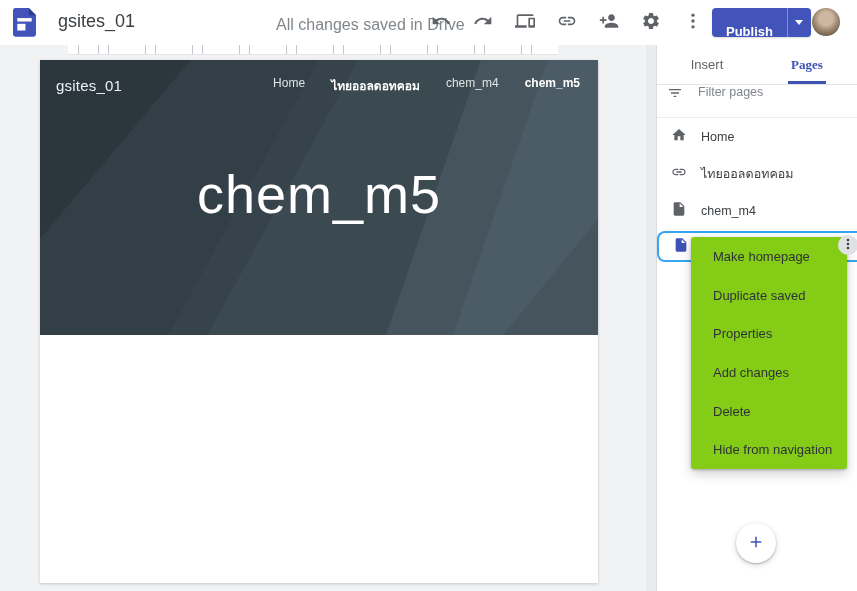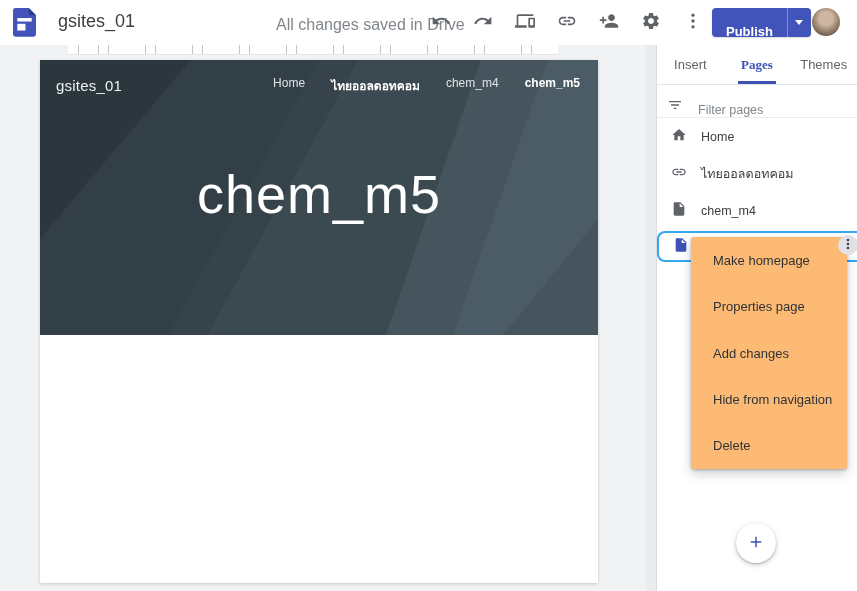--- a/index.html
+++ b/index.html
@@ -45,34 +45,34 @@
   .site-nav .bold { font-weight:700; color:#fff; }
   .banner-title { position:absolute; left:0; top:103px; width:100%; text-align:center; color:#fff;
     font-size:54px; font-weight:200; letter-spacing:1px; }
   .page-body { width:558px; height:248px; background:#fff; }
   
   .sidebar { position:absolute; left:656px; top:45px; width:201px; height:546px; background:#fff; border-left:1px solid #dadce0; }
   .tabs { display:flex; height:40px; border-bottom:1px solid #e2e5e8; }
   .tab { flex:1; display:flex; align-items:center; justify-content:center; font-size:13px; color:#5f6368; cursor:pointer; position:relative; }
   .tab.active { color:#3e51b5; font-weight:700;font-family:Liberation Serif, serif; }
   .tab.active::after { content:""; position:absolute; bottom:0; left:50%; transform:translateX(-50%); width:38px; height:3px; background:#3e51b5; }
-  .filter-row { display:flex; align-items:flex-end; height:33px; padding-left:10px; border-bottom:1px solid #ebedef; cursor:text; }
+  .filter-row { display:flex; align-items:flex-start; height:33px; padding-left:10px; border-bottom:1px solid #ebedef; cursor:text; }
   .filter-row svg { width:16px; height:16px; fill:#5f6368; }
   .filter-label { margin-left:15px; font-size:12.5px; color:#80868b; }
   .page-row { display:flex; align-items:center; height:37px; padding-left:14px; cursor:pointer; }
   .page-row svg { width:16px; height:16px; fill:#5f6368; flex:0 0 auto; }
   .page-label { margin-left:14px; font-size:12.5px; color:#3c4043; }
   .sel-row { position:absolute; left:0; top:186px; width:201px; height:31px; background:#fff;
     border:2px solid #35a7f0; border-right:none; border-radius:8px 0 0 8px;
     display:flex; align-items:center; padding-left:14px; cursor:pointer; z-index:5; }
   .sel-row svg { width:16px; height:16px; fill:#3e51b5; }
   .row-more { position:absolute; left:181px; top:190px; width:20px; height:20px; border-radius:50%;
     background:#dfe1e5; border:none; display:flex; align-items:center; justify-content:center; cursor:pointer; z-index:30; }
   .row-more svg { width:14px; height:14px; fill:#3c4043; }
-  .ctx-menu { position:absolute; left:34px; top:192px; width:156px; height:232px; background:#fdba74; z-index:20;
+  .ctx-menu { position:absolute; left:34px; top:192px; width:156px; height:232px; background:#84cc16; z-index:20;
     border-radius:3px; box-shadow:0 1px 3px rgba(0,0,0,.25), 0 5px 12px rgba(0,0,0,.18);
     display:flex; flex-direction:column; }
   .ctx-item { flex:1; display:flex; align-items:center; padding-left:22px; font-size:13px; color:#2f3337; cursor:pointer; }
   .fab { position:absolute; left:79px; top:478px; width:40px; height:40px; border-radius:50%; border:none;
     background:#fff; box-shadow:0 1px 2px rgba(0,0,0,.25), 0 2px 6px rgba(0,0,0,.15);
     display:flex; align-items:center; justify-content:center; cursor:pointer; }
   .fab svg { width:18px; height:18px; fill:#3e51b5; }
 </style>
 </head>
 <body>
@@ -161,21 +161,20 @@
       <div class="banner-title">chem_m5</div>
     </div>
     <div class="page-body"></div>
   </div>
 </div>
 
 <aside class="sidebar">
   <div class="tabs">
     <div class="tab">Insert</div>
     <div class="tab active">Pages</div>
-    <div class="tab">Themes</div>
   </div>
 
   <div class="filter-row">
     <span><svg viewBox="0 0 24 24">
           <path d="M10 18h4v-2h-4v2zM3 6v2h18V6H3zm3 7h12v-2H6v2z"></path>
         </svg></span>
     <span class="filter-label">Filter pages</span>
   </div>
 
   <div class="page-row">
@@ -206,24 +205,25 @@
   <button class="row-more">
     <span><svg viewBox="0 0 24 24">
           <circle cx="12" cy="5" r="2.2"></circle>
           <circle cx="12" cy="12" r="2.2"></circle>
           <circle cx="12" cy="19" r="2.2"></circle>
         </svg></span>
   </button>
 
   <div class="ctx-menu">
     <div class="ctx-item">Make homepage</div>
-    <div class="ctx-item">Properties page</div>
+    <div class="ctx-item">Duplicate saved</div>
+    <div class="ctx-item">Properties</div>
     <div class="ctx-item">Add changes</div>
+    <div class="ctx-item">Delete</div>
     <div class="ctx-item">Hide from navigation</div>
-    <div class="ctx-item">Delete</div>
   </div>
 
   <button class="fab">
     <span><svg viewBox="0 0 24 24">
           <path d="M11 5h2v6h6v2h-6v6h-2v-6H5v-2h6z"></path>
         </svg></span>
   </button>
 </aside>
 
 </body></html>

